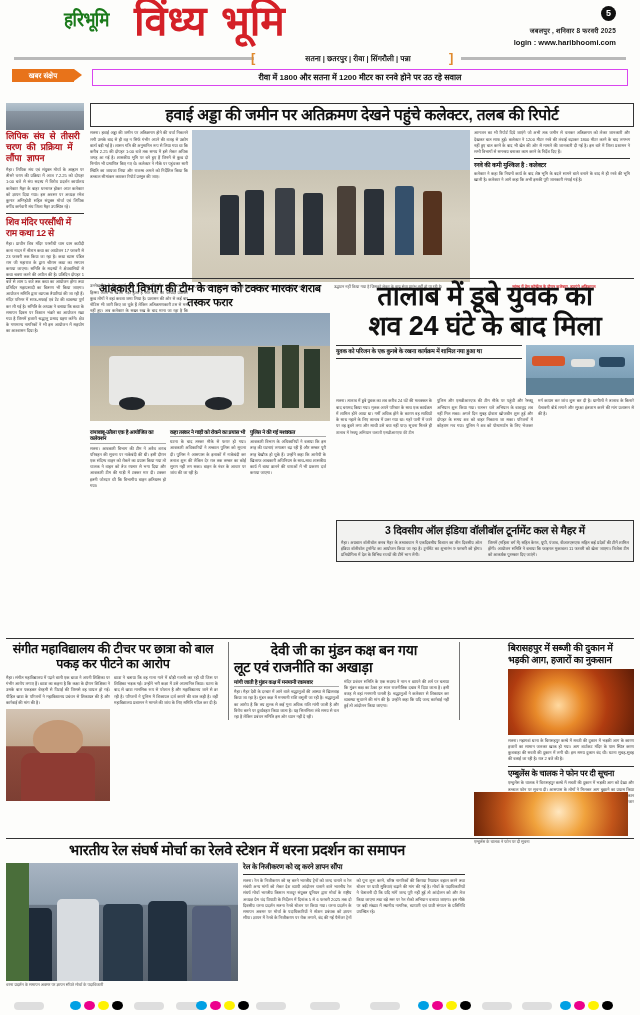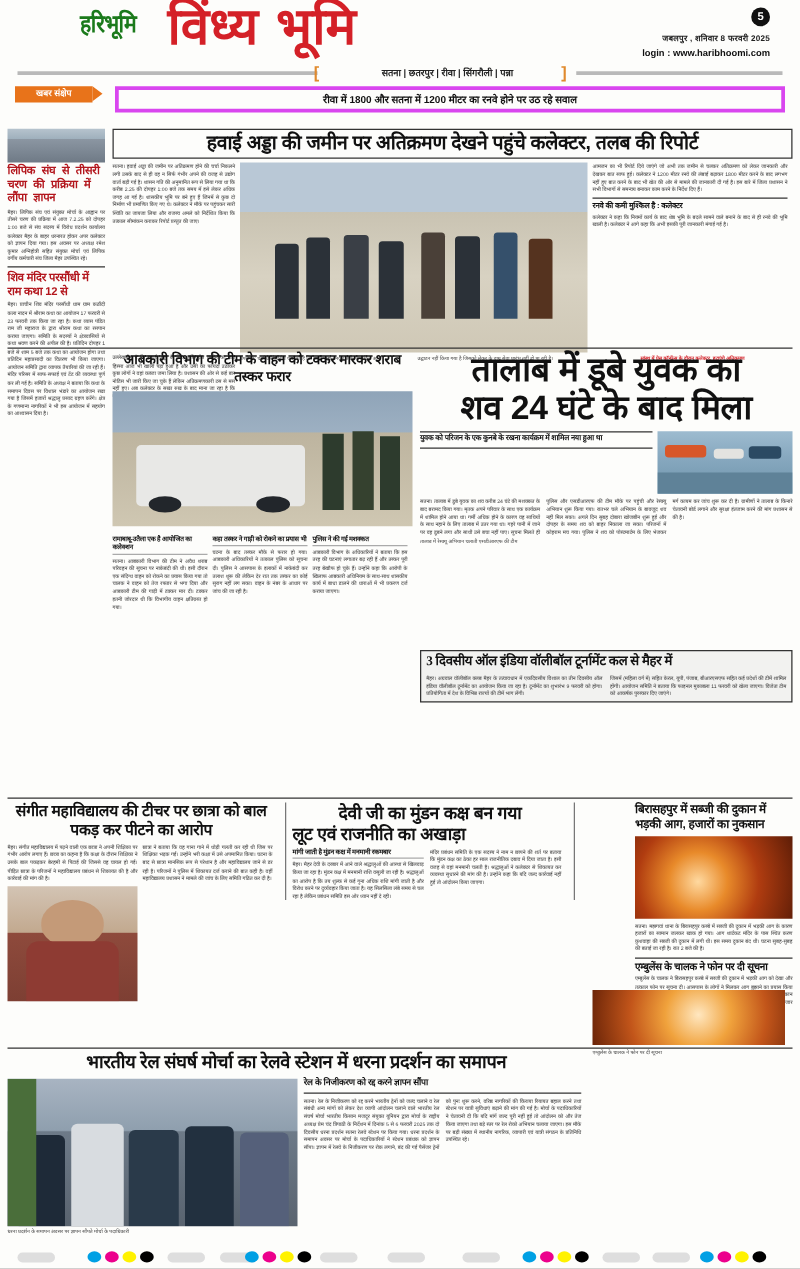--- a/index.html
+++ b/index.html
@@ -57,21 +57,21 @@
     background:#e8731a;color:#fff;font-size:7px;font-weight:bold;
     text-align:center;line-height:13px;
   }
   .khabar-tab:after{
     content:"";position:absolute;right:-8px;top:0;
     border-left:8px solid #e8731a;border-top:6.5px solid transparent;
     border-bottom:6.5px solid transparent;
   }
   .topnews{
     position:absolute;left:86px;right:6px;top:0;height:15px;
-    border:3px solid #d946ef;text-align:center;font-size:8px;
+    border:1px solid #d946ef;text-align:center;font-size:8px;
     font-weight:bold;line-height:15px;color:#111;
   }
   
   .col{box-sizing:border-box;}
   .hl{font-weight:bold;color:#111;line-height:1.22;letter-spacing:-0.2px;}
   .body-txt{
     font-size:4.1px;line-height:1.52;color:#3a3a3a;text-align:justify;
     font-family:"Liberation Sans",sans-serif;
   }
   .rule{border-top:1px solid #333;}
@@ -226,21 +226,21 @@
           </div>
         </div>
       </div>
 
       <div class="body-txt" style="margin-top:3px;column-count:3;column-gap:5px;">सतना। तालाब में डूबे युवक का शव करीब 24 घंटे की मशक्कत के बाद बरामद किया गया। मृतक अपने परिवार के साथ एक कार्यक्रम में शामिल होने आया था। गर्मी अधिक होने के कारण वह साथियों के साथ नहाने के लिए तालाब में उतर गया था। गहरे पानी में जाने पर वह डूबने लगा और साथी उसे बचा नहीं पाए। सूचना मिलते ही पुलिस और एसडीआरएफ की टीम मौके पर पहुंची और रेस्क्यू अभियान शुरू किया गया। रातभर चले अभियान के बावजूद शव नहीं मिल सका। अगले दिन सुबह दोबारा खोजबीन शुरू हुई और दोपहर के समय शव को बाहर निकाला जा सका। परिजनों में कोहराम मच गया। पुलिस ने शव को पोस्टमार्टम के लिए भेजकर मर्ग कायम कर जांच शुरू कर दी है। ग्रामीणों ने तालाब के किनारे चेतावनी बोर्ड लगाने और सुरक्षा इंतजाम करने की मांग प्रशासन से की है।</div>
       <div class="cap">तालाब में रेस्क्यू अभियान चलाती एसडीआरएफ की टीम</div>
     </div>
   </div>
 
   <div class="col" style="position:absolute;left:336px;top:520px;width:298px;border:1px solid #333;padding:3px 4px;box-sizing:border-box;background:#f2f2f0;">
-    <div class="hl" style="font-size:10.5px;text-align:left;font-family:Liberation Serif, serif;">3 दिवसीय ऑल इंडिया वॉलीबॉल टूर्नामेंट कल से मैहर में</div>
+    <div class="hl" style="font-size:10.5px;text-align:center;">3 दिवसीय ऑल इंडिया वॉलीबॉल टूर्नामेंट कल से मैहर में</div>
     <div style="display:flex;gap:6px;margin-top:3px;">
       <div style="flex:1;">
         <div class="body-txt">मैहर। अग्रवाल वॉलीबॉल क्लब मैहर के तत्वावधान में एकदिवसीय विशाल का तीन दिवसीय ऑल इंडिया वॉलीबॉल टूर्नामेंट का आयोजन किया जा रहा है। टूर्नामेंट का शुभारंभ 9 फरवरी को होगा। प्रतियोगिता में देश के विभिन्न राज्यों की टीमें भाग लेंगी।</div>
       </div>
       <div style="flex:1;">
         <div class="body-txt">जिसमें (महिला वर्ग में) सहित केरल, यूपी, पंजाब, बीआरएसएफ सहित कई प्रदेशों की टीमें शामिल होंगी। आयोजन समिति ने बताया कि फाइनल मुकाबला 11 फरवरी को खेला जाएगा। विजेता टीम को आकर्षक पुरस्कार दिए जाएंगे।</div>
       </div>
     </div>
   </div>
 

